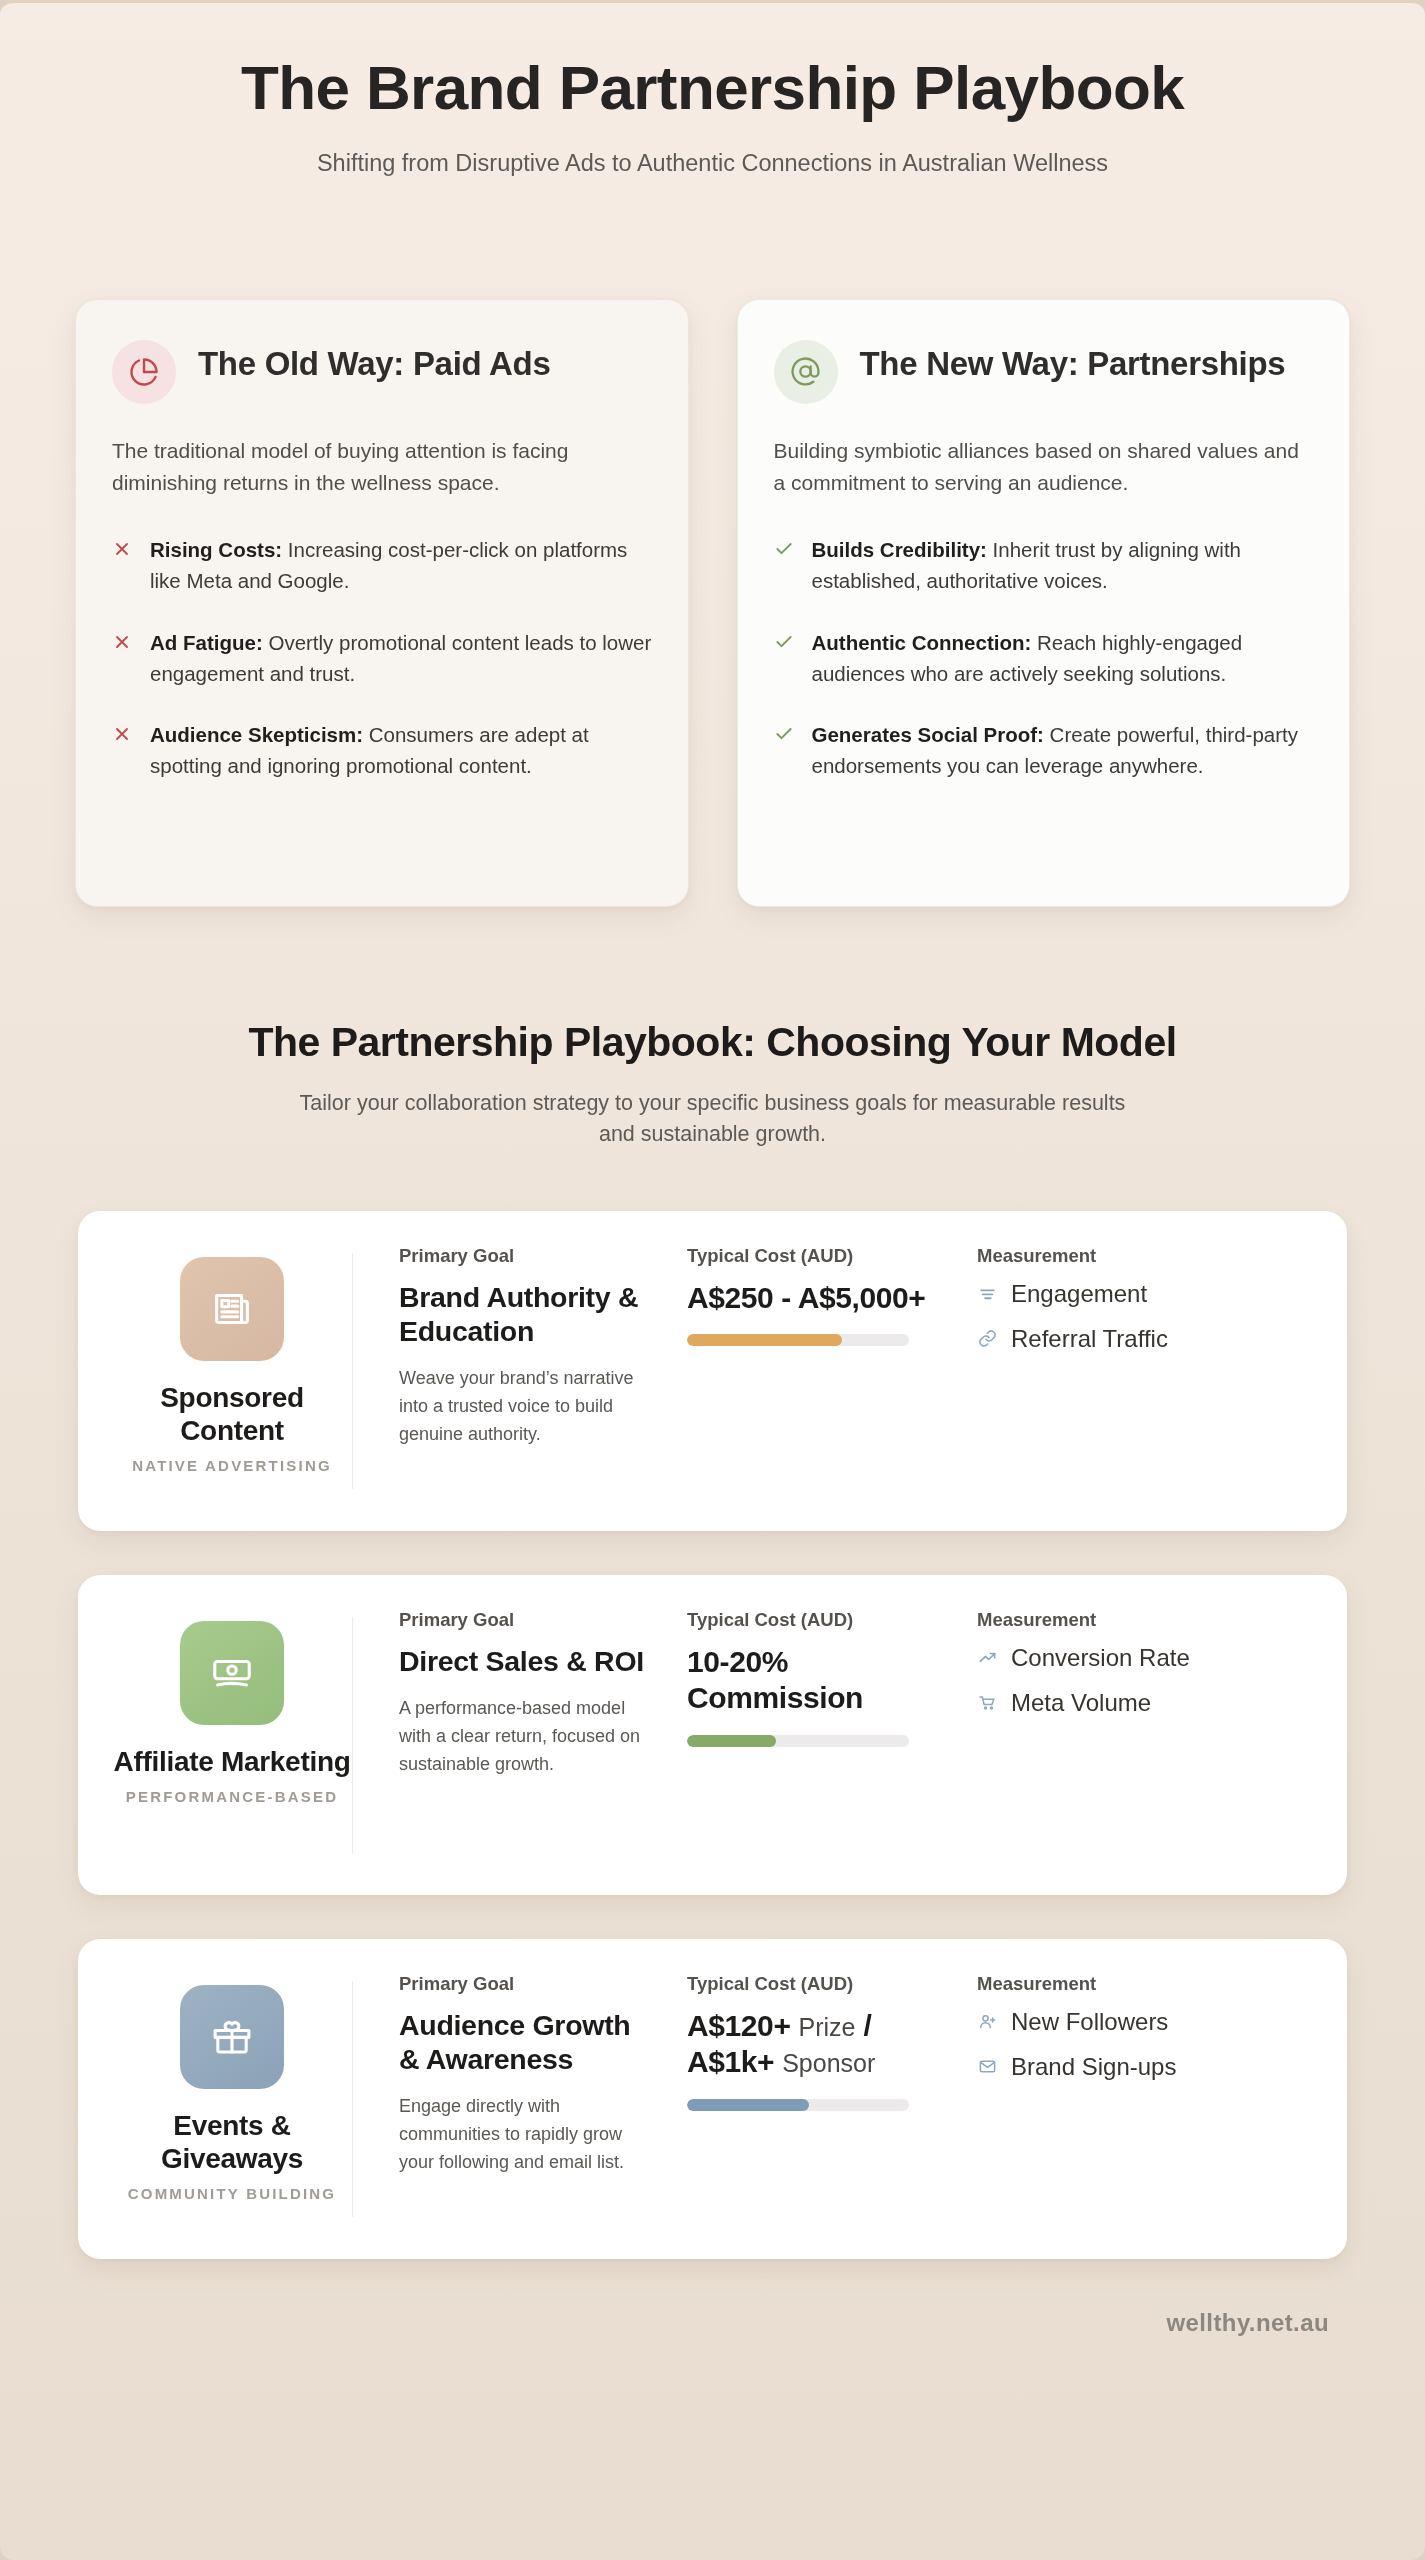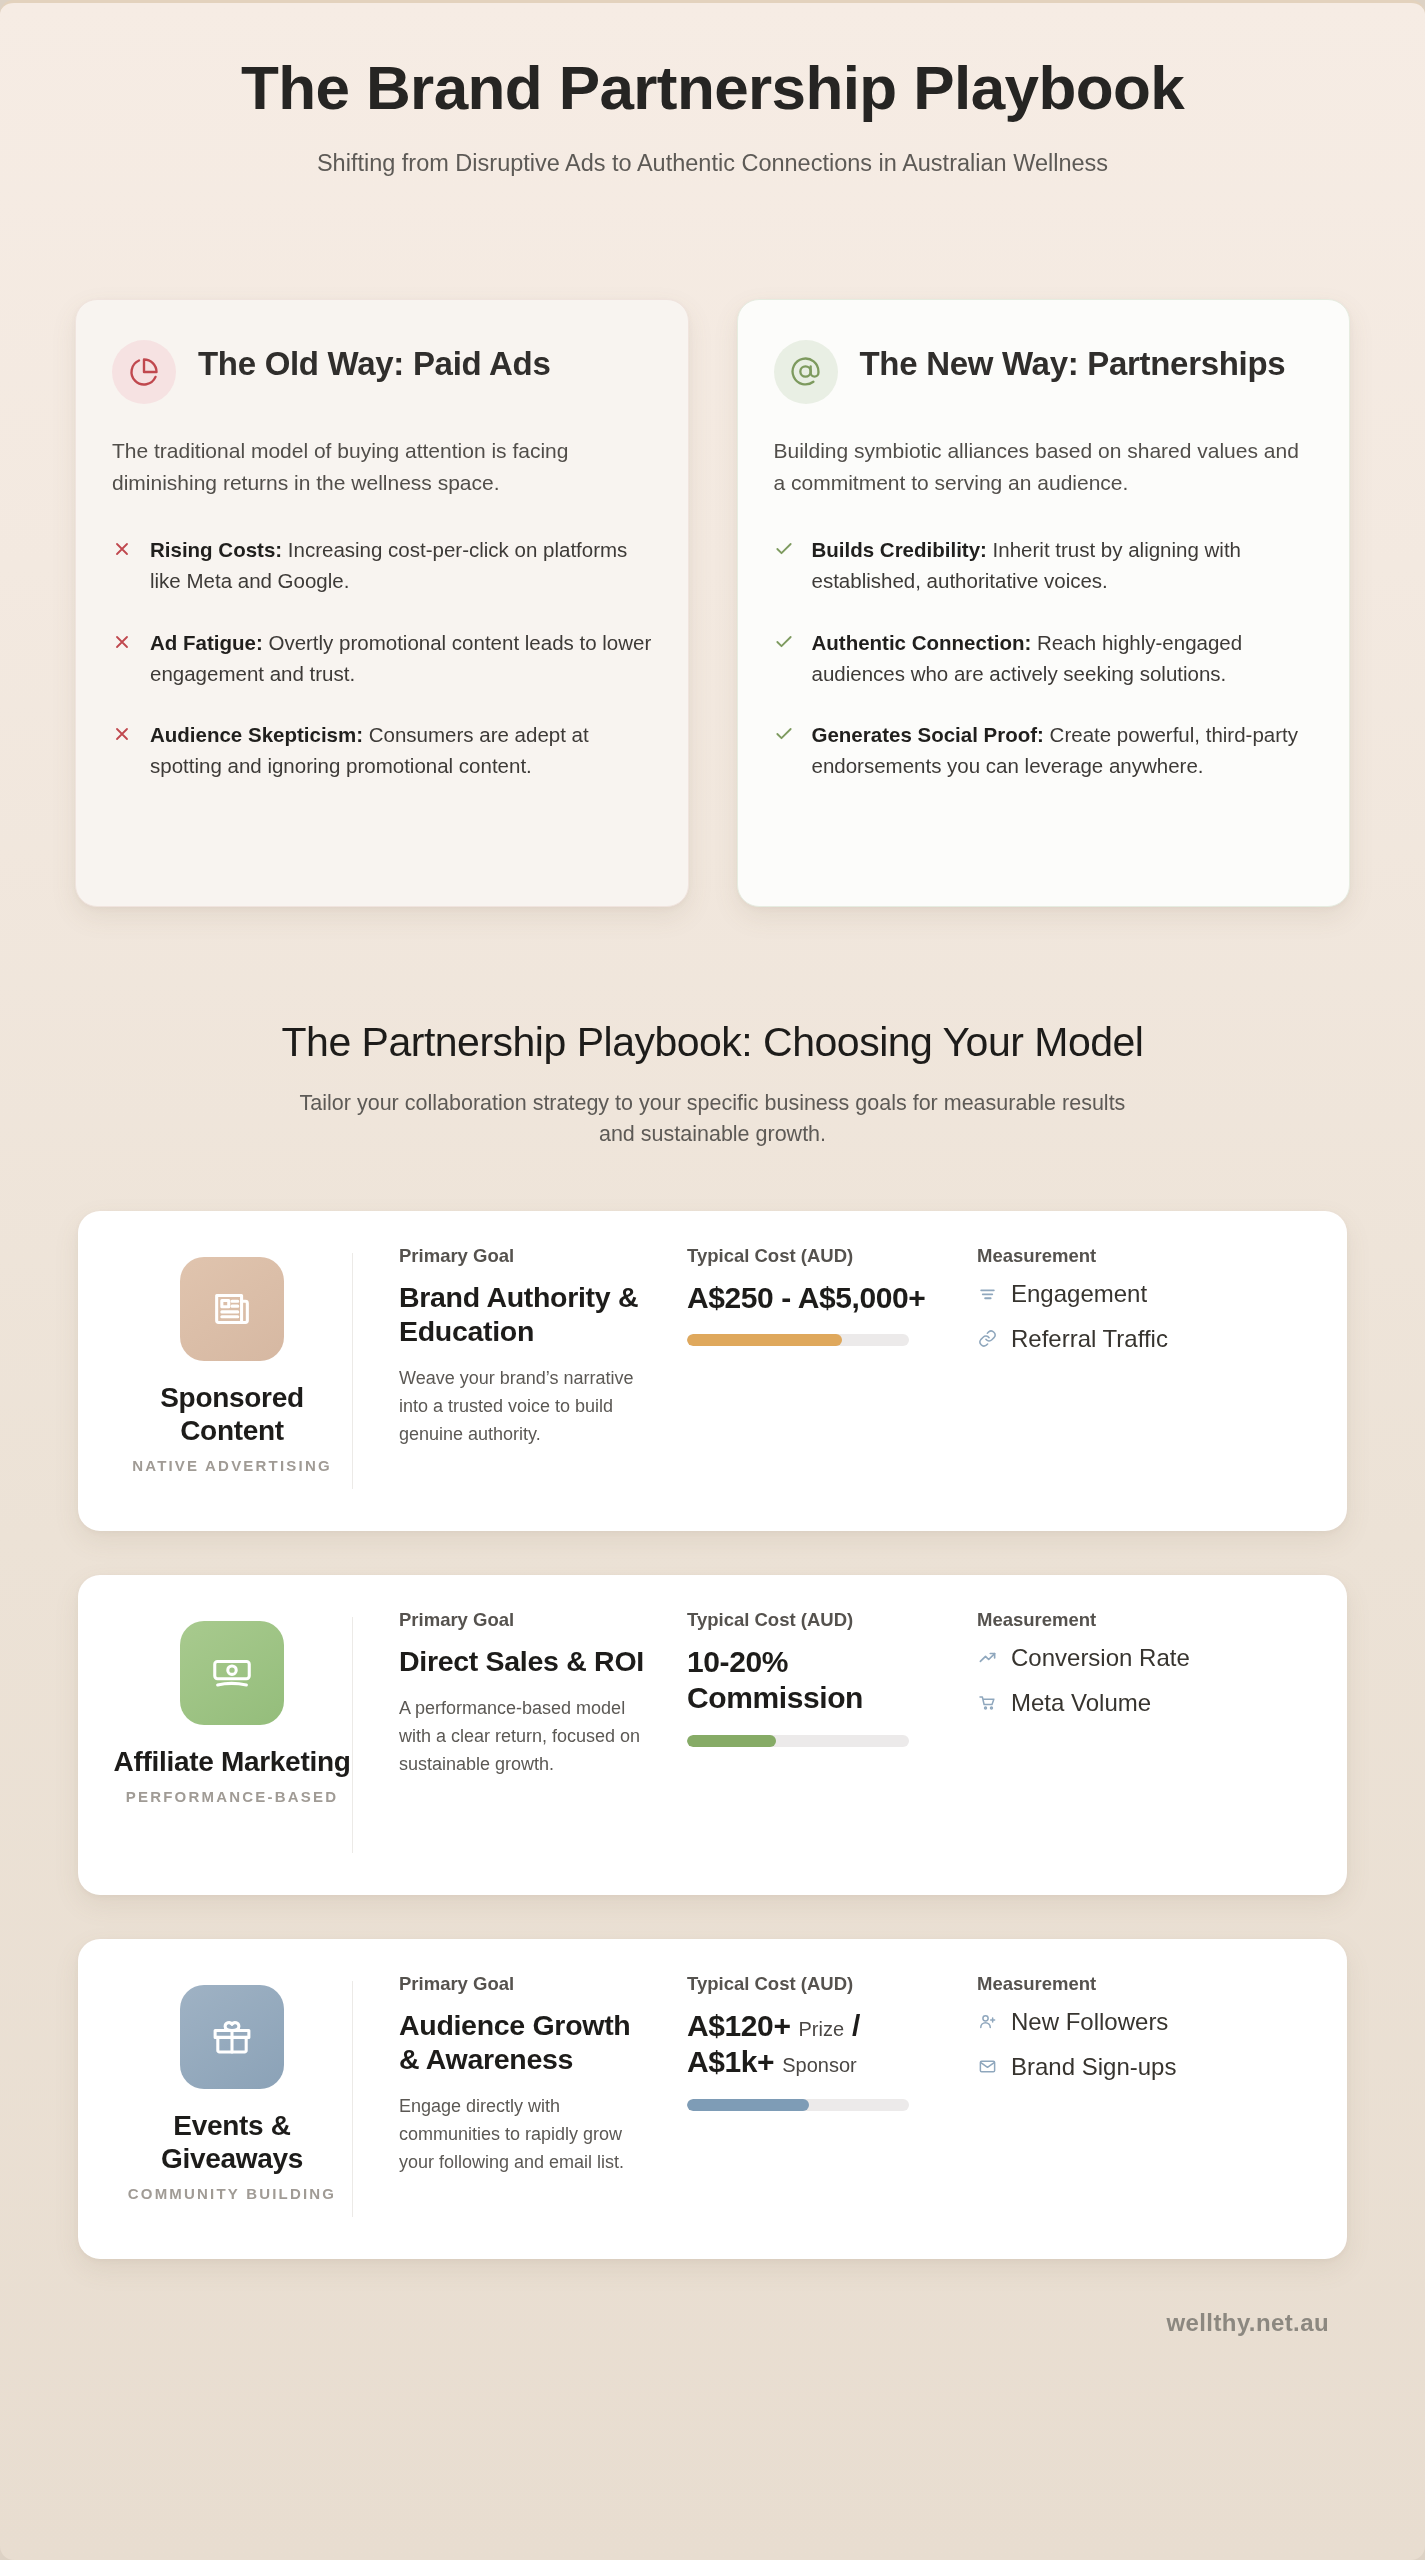--- a/index.html
+++ b/index.html
@@ -129,21 +129,21 @@
   .cmp-text b { font-weight: bold; color: #201f1d; }
 
   
   .sec {
     text-align: center;
     margin-top: 112px;
     padding: 0 90px;
   }
   .sec-title {
     font-size: 41px;
-    font-weight: normal;
+    font-weight: bold;
     color: #1d1c1a;
     margin: 0;
     letter-spacing: -0.5px;
   }
   .sec-sub {
     margin: 22px auto 0 auto;
     max-width: 830px;
     font-size: 21.5px;
     line-height: 1.47;
     color: #5d5a56;
@@ -232,21 +232,21 @@
   }
 
   .cost-val {
     font-size: 30px;
     font-weight: bold;
     color: #1d1c1a;
     line-height: 1.22;
     letter-spacing: -0.4px;
   }
   .cost-val .qual {
-    font-size: 20px;
+    font-size: 25px;
     font-weight: normal;
     color: #4a4744;
     letter-spacing: 0;
   }
   .bar-track {
     margin-top: 18px;
     width: 222px;
     height: 12px;
     border-radius: 7px;
     background: #eceaea;

